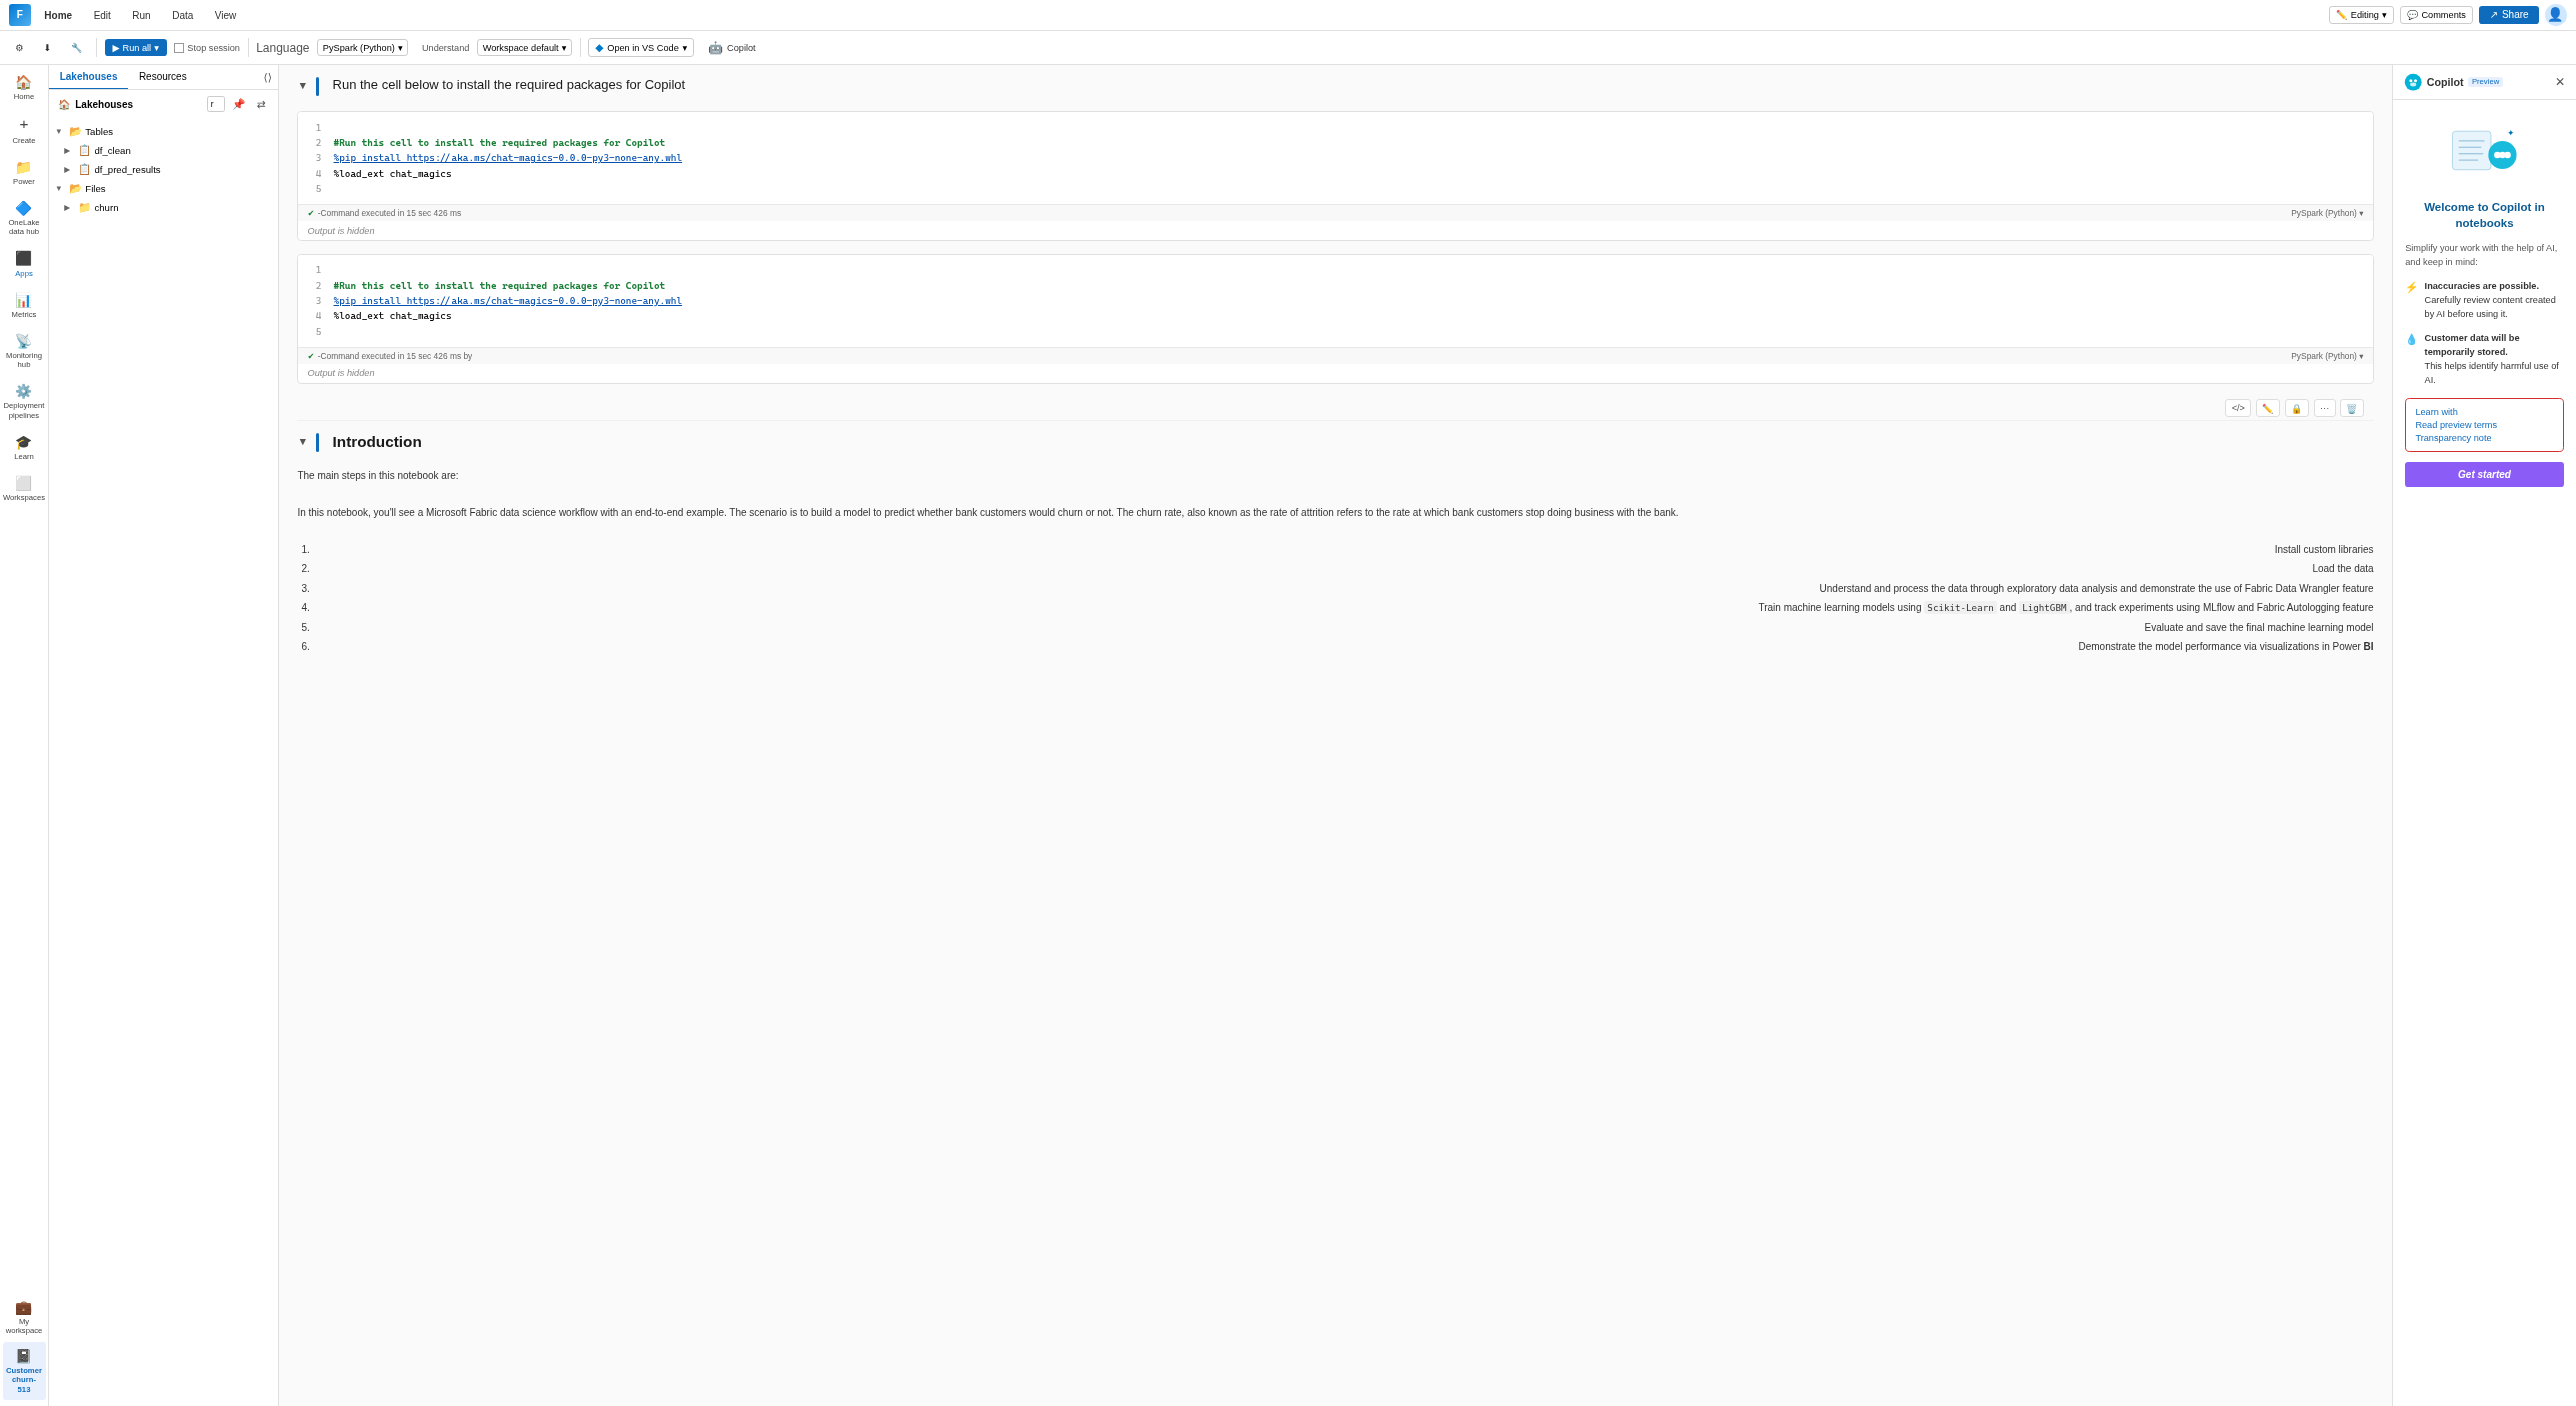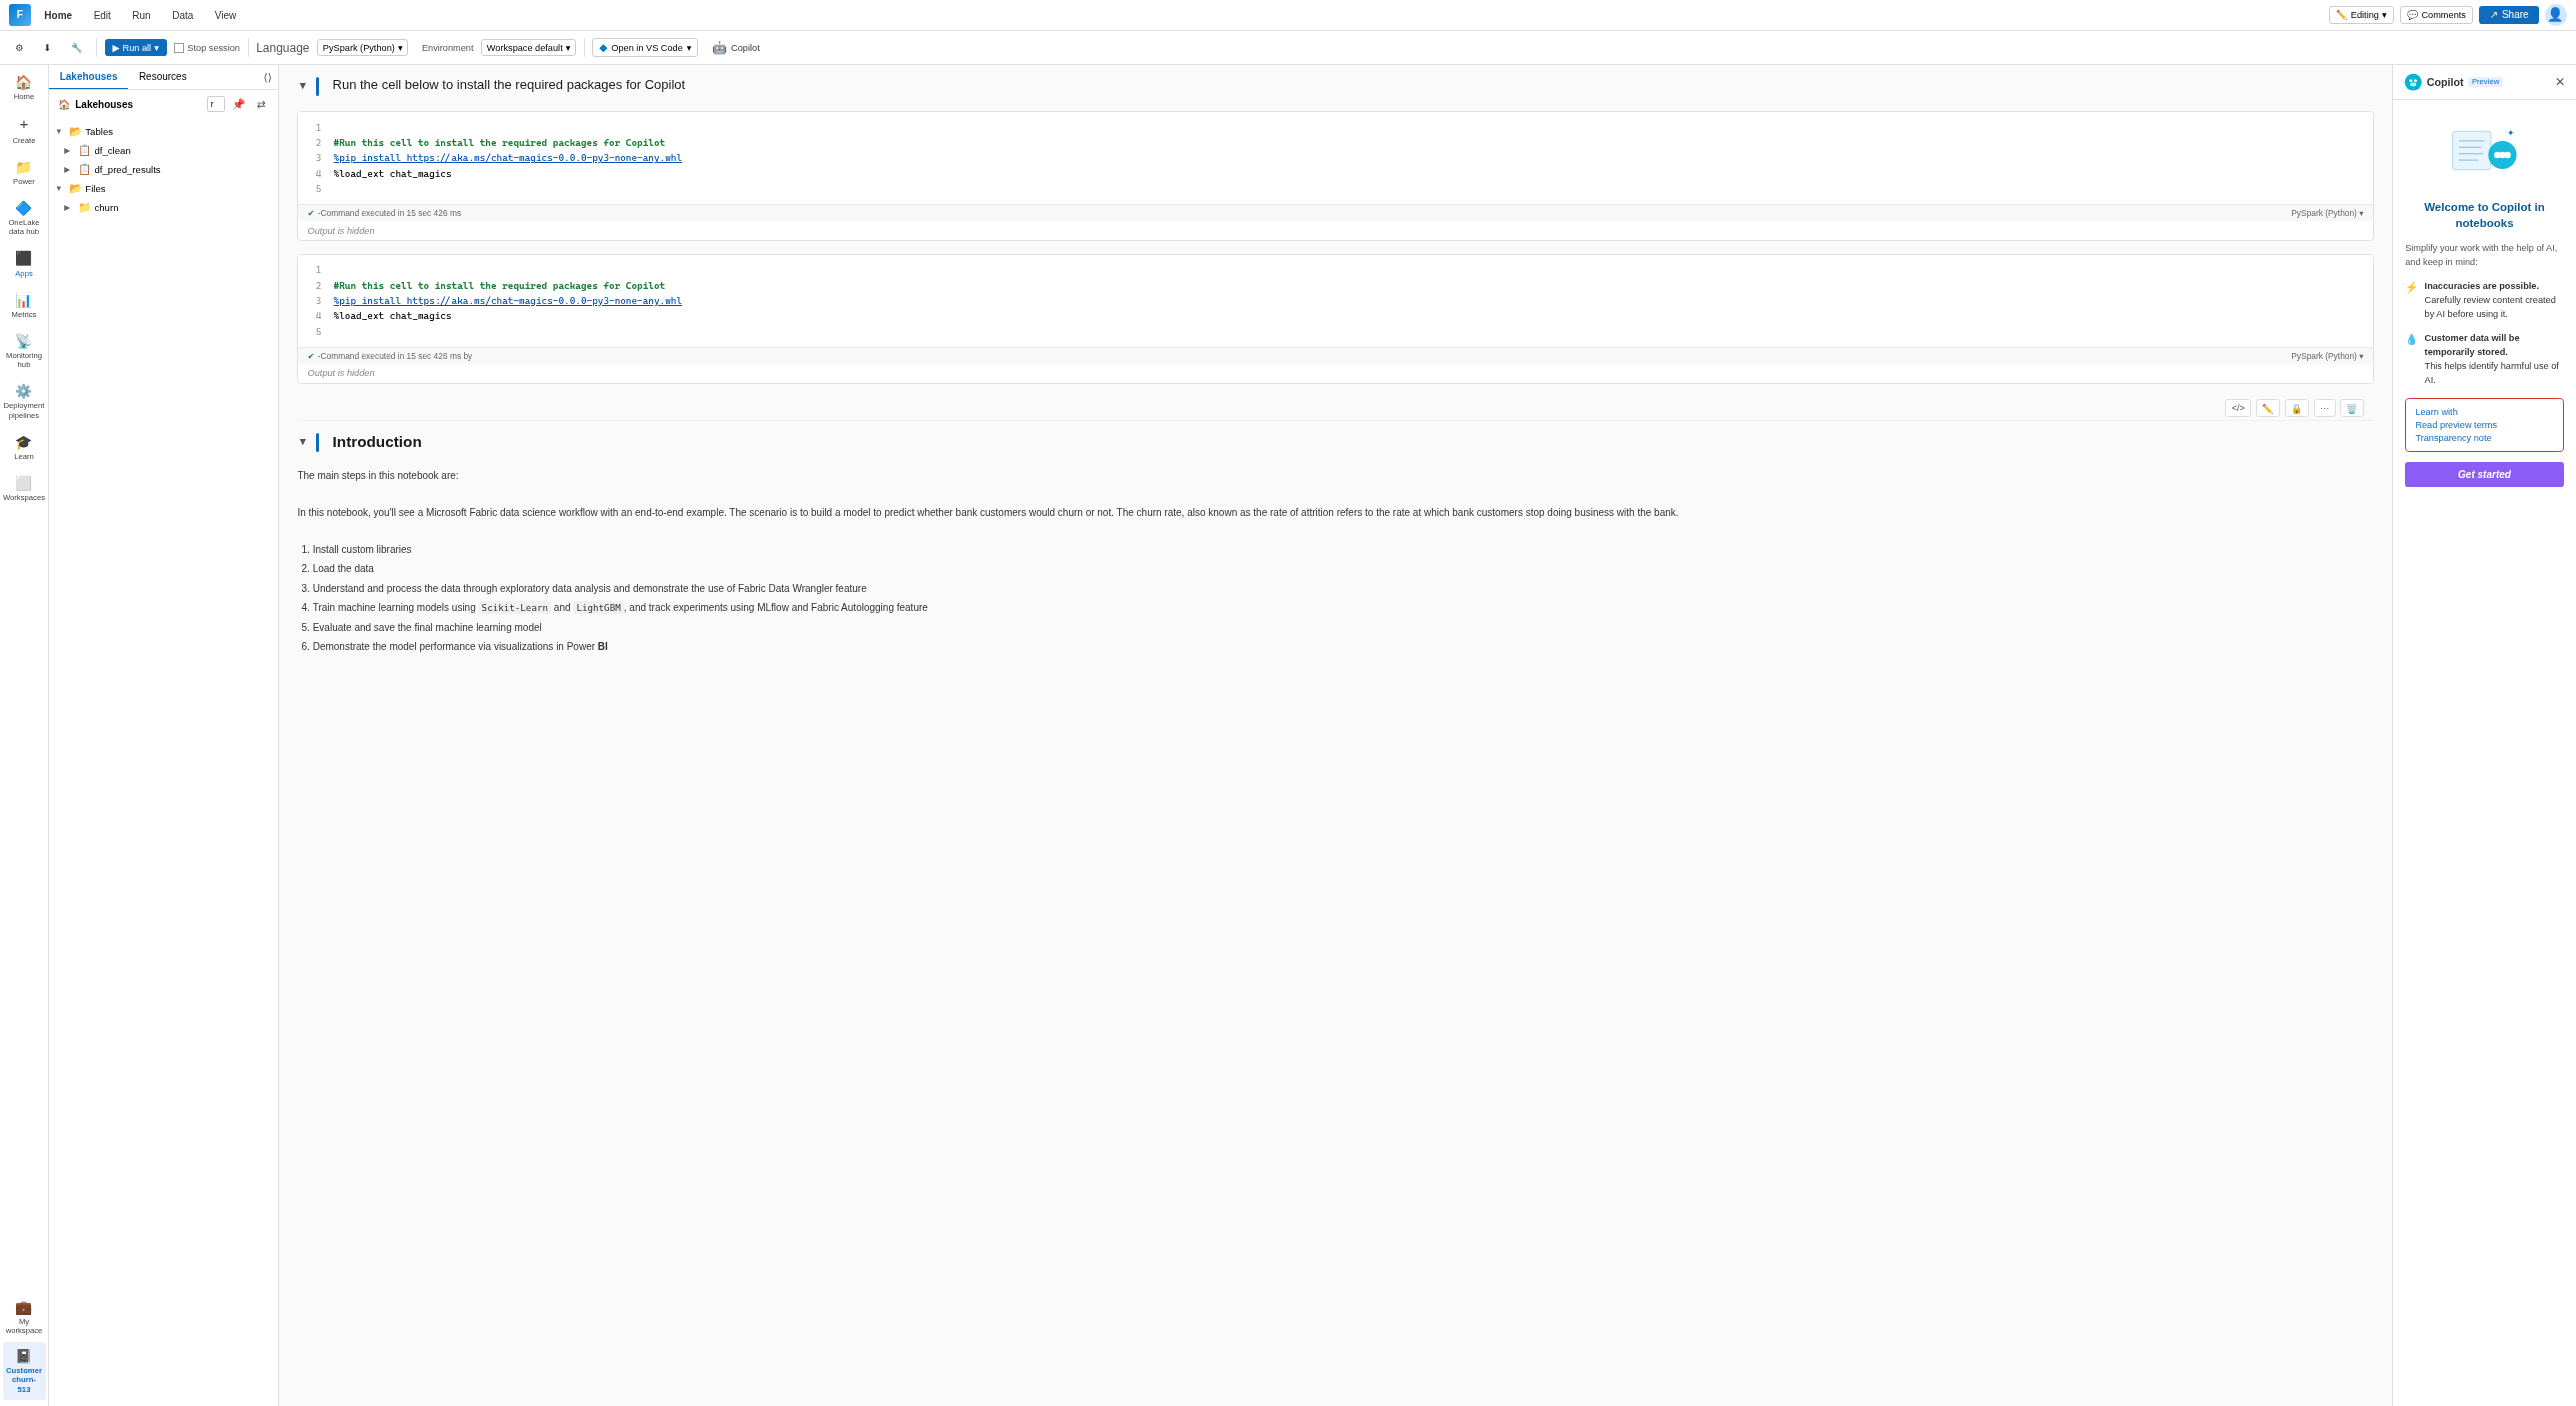--- a/index.html
+++ b/index.html
@@ -90,21 +90,21 @@
     .status-check { color: #1a7f37; }
     .cell-lang { color: #666; display: flex; align-items: center; gap: 2.3px; }
     .output-hidden { font-style: italic; color: #888; padding: 4.6px 9.2px; font-size: 9.2px; }
 
     .cell-toolbar-float { display: flex; justify-content: flex-end; padding: 3.1px 9.2px; gap: 4.6px; background: #fafafa; border-bottom: 0.8px solid #f0f0f0; }
     .cell-tool-btn { background: #fff; border: 0.8px solid #ddd; border-radius: 3.1px; padding: 2.3px 5.4px; cursor: pointer; font-size: 9.2px; color: #555; }
 
     
     .intro-text { font-size: 10px; line-height: 1.7; color: #333; margin-bottom: 7.7px; }
     .steps-list { padding-left: 15.3px; font-size: 10px; line-height: 1.8; color: #333; }
-    .steps-list li { margin-bottom: 1.5px; }
+    .steps-list li { margin-bottom: 1.5px; text-align: right; }
     .code-inline { font-family: 'Consolas', monospace; background: #f0f0f0; padding: 0.8px 3.1px; border-radius: 2.3px; font-size: 9.2px; }
     .section-bar { width: 3.1px; background: #0f6cbd; border-radius: 1.5px; min-height: 18.4px; margin-right: 6.1px; flex-shrink: 0; }
 
     
     #copilot-panel {
       width: 184px; background: #fff; border-left: 0.8px solid #e0e0e0;
       display: flex; flex-direction: column; overflow: hidden; flex-shrink: 0;
     }
     .copilot-header { display: flex; align-items: center; justify-content: space-between; padding: 7.7px 10.7px; border-bottom: 0.8px solid #e0e0e0; }
     .copilot-title-area { display: flex; align-items: center; gap: 4.6px; }
@@ -165,21 +165,21 @@
   <button class="stop-session-btn">
     <span class="checkbox-stop"></span>
     <span>Stop session</span>
   </button>
   <div class="toolbar-divider"></div>
   <span style="font-size:12px;color:#555;">Language</span>
   <div class="toolbar-select">
     <span>PySpark (Python)</span>
     <span>▾</span>
   </div>
-  <span style="font-size:9.2px;color:#555;margin-left:6.1px;">Environment</span>
+  <span style="font-size:9.2px;color:#555;margin-left:6.1px;">Understand</span>
   <div class="toolbar-select">
     <span>Workspace default</span>
     <span>▾</span>
   </div>
   <div class="toolbar-divider"></div>
   <button class="open-vscode-btn">
     <span style="color:#007acc;font-size:10.7px;">◆</span>
     <span>Open in VS Code</span>
     <span>▾</span>
   </button>

